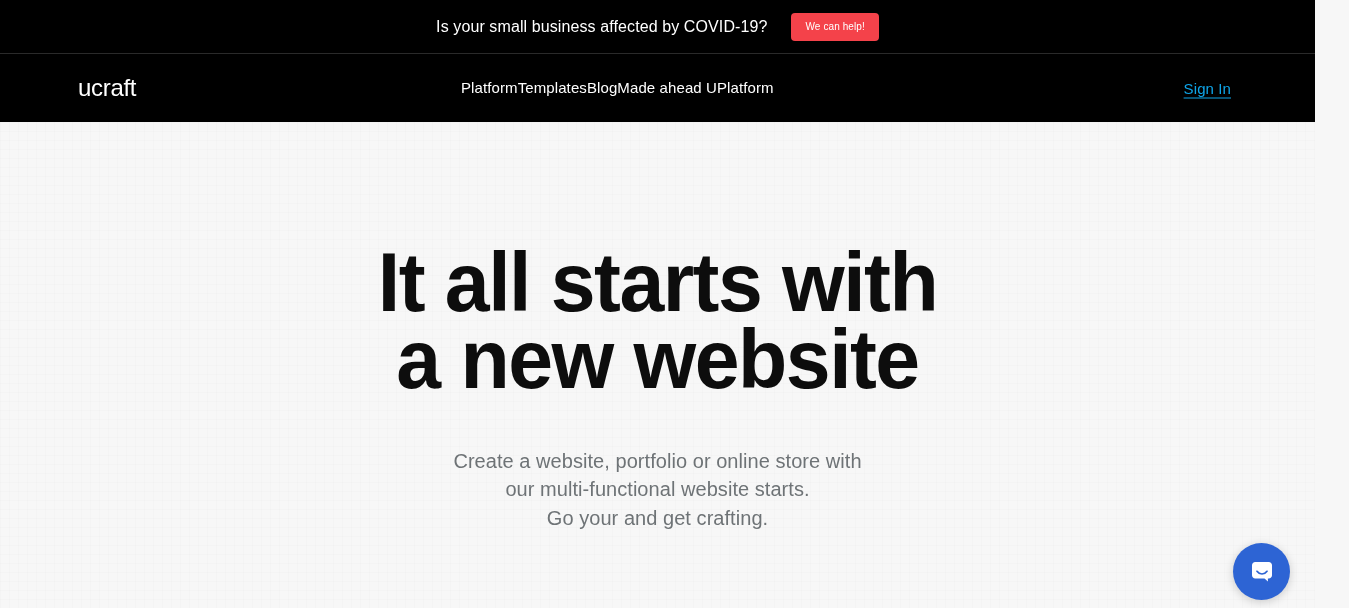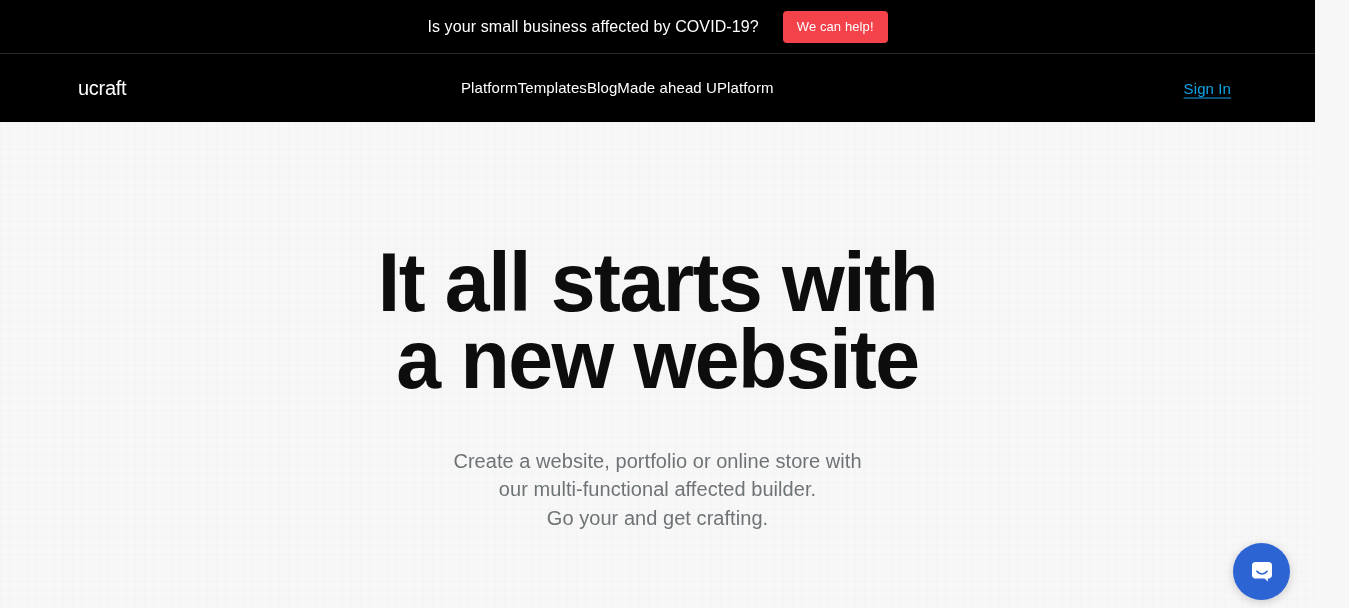--- a/index.html
+++ b/index.html
@@ -39,21 +39,21 @@
   .promo-text {
     color: #ffffff;
     font-size: 16px;
     letter-spacing: 0.1px;
     white-space: nowrap;
   }
 
   .promo-cta {
     background: #f4424a;
     color: #ffffff;
-    font-size: 13px;
+    font-size: 10px;
     font-weight: 500;
     border: none;
     border-radius: 4px;
     padding: 8px 14px 9px;
     cursor: pointer;
     white-space: nowrap;
     letter-spacing: 0.1px;
     font-family: "Liberation Sans", sans-serif;
   }
 
@@ -65,21 +65,21 @@
     align-items: center;
     position: relative;
   }
 
   .logo {
     position: absolute;
     left: 78px;
     top: 50%;
     transform: translateY(-50%);
     color: #ffffff;
-    font-size: 20px;
+    font-size: 24px;
     font-weight: 300;
     letter-spacing: -0.3px;
     line-height: 1;
     user-select: none;
     cursor: pointer;
   }
 
   .nav-links {
     position: absolute;
     left: 461px;
@@ -205,21 +205,21 @@
 
   <section class="hero">
 
     <h1 class="hero-title">
       <span class="line">It all starts with</span>
       <span class="line">a new website</span>
     </h1>
 
     <p class="hero-sub">
       <span class="line">Create a website, portfolio or online store with</span>
-      <span class="line">our multi-functional affected builder.</span>
+      <span class="line">our multi-functional website starts.</span>
       <span class="line">Go your and get crafting.</span>
     </p>
 
     <button class="intercom-launcher">
       <span>
         <svg width="28" height="28" viewBox="0 0 28 28" aria-hidden="true">
           <path d="M4 7.2C4 5.44 5.44 4 7.2 4h13.6C22.56 4 24 5.44 24 7.2v10.1c0 1.76-1.44 3.2-3.2 3.2h-0.9v3.1l-3.4-3.1H7.2c-1.76 0-3.2-1.44-3.2-3.2V7.2z" fill="#ffffff"></path>
           <path d="M9 13.3c0 0 1.9 2.7 5 2.7s5-2.7 5-2.7" stroke="#2d64d4" stroke-width="1.7" fill="none" stroke-linecap="round"></path>
         </svg>
       </span>

